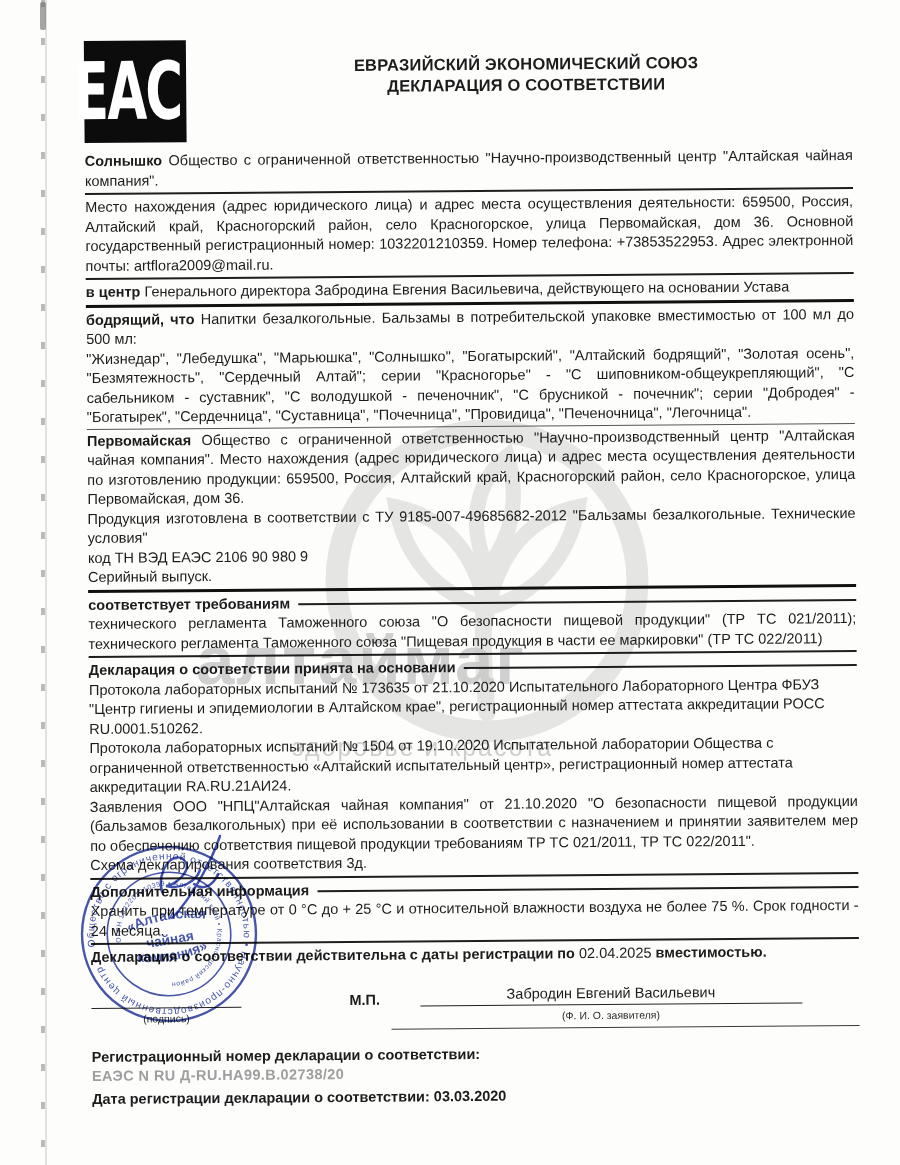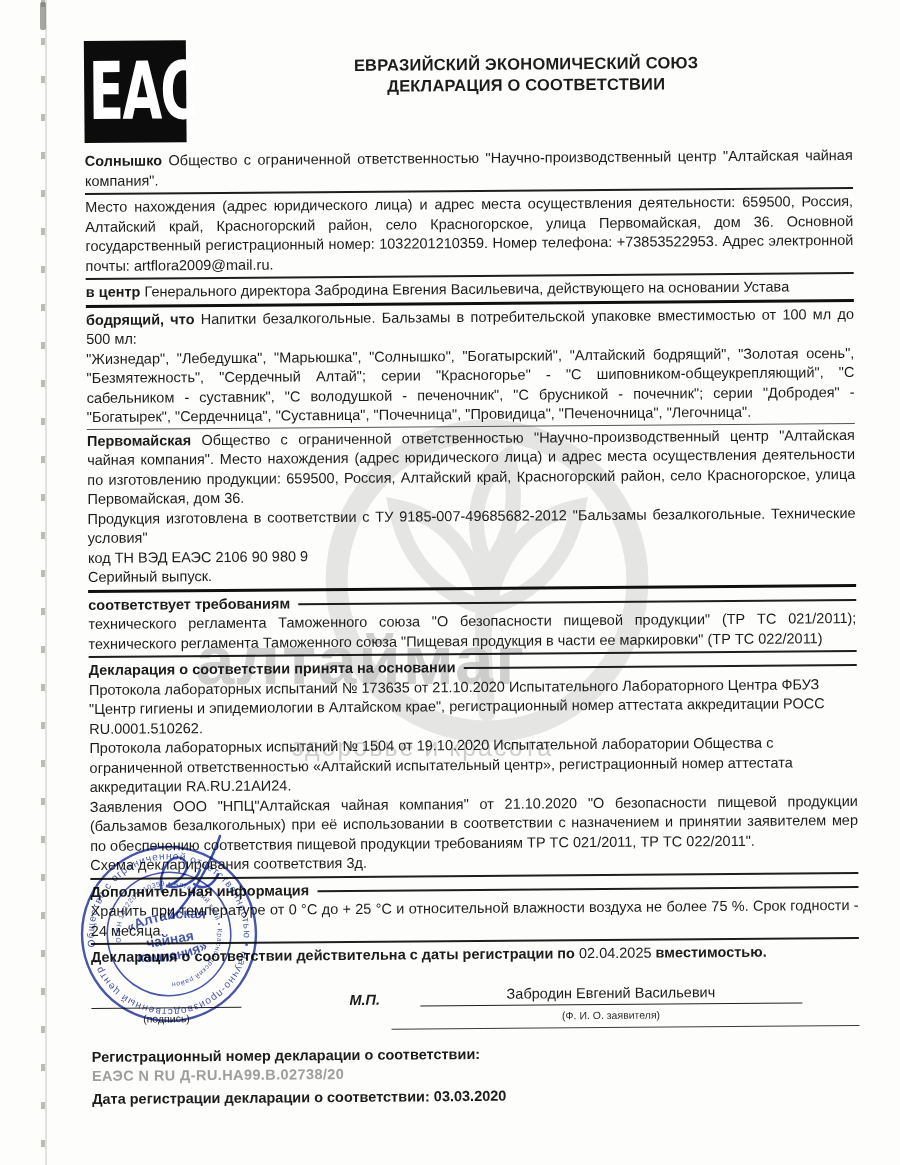--- a/index.html
+++ b/index.html
@@ -22,42 +22,42 @@
     font-size:25px;color:#c9c9c9;letter-spacing:2px;opacity:.9;}
   
   .doc{
     position:absolute;left:88px;top:38px;width:768px;z-index:1;
     font-size:14.5px;line-height:19.5px;
     transform:rotate(-0.45deg);transform-origin:50% 50%;
   }
   .hdr{display:flex;gap:14px;margin-bottom:9px;}
   .eac-box{
     width:102px;height:102px;background:#0c0c0c;flex:0 0 auto;
-    display:flex;align-items:center;justify-content:flex-start;
+    display:flex;align-items:center;justify-content:flex-end;
   }
   .eac-box span{
     color:#fff;font-weight:bold;font-size:56px;letter-spacing:-2px;
     transform:scaleY(1.42) scaleX(.92);display:inline-block;
     font-family:"DejaVu Sans",sans-serif;
   }
   .ttl{flex:1;text-align:center;padding-top:16px;font-weight:bold;font-size:16.5px;line-height:21px;letter-spacing:.2px;}
   p{margin:0;text-align:justify;}
   p.left{text-align:left;}
   .b{font-weight:bold;}
   .hr{border:none;border-top:2px solid #1e1e1e;margin:2px 0 3px;}
   .hr.thick{border-top:3px solid #101010;}
   .hr.thin{border-top:1.3px solid #555;margin:1px 0 2px;}
   .lead{display:flex;align-items:baseline;}
   .lead .lead-line{flex:1;border-bottom:2px solid #1e1e1e;margin-left:8px;transform:translateY(-3px);}
   
   .sig-row{display:flex;margin:20px 0 0;}
   .sig-col-left{width:150px;}
   .sig-line{height:20px;border-bottom:1.6px solid #222;}
   .sig-cap{font-size:10.5px;text-align:center;color:#2a2a2a;padding-top:1px;}
-  .sig-mp{font-weight:bold;margin:0 40px 0 108px;padding-top:5px;font-style:italic;}
+  .sig-mp{font-weight:bold;margin:0 40px 0 108px;padding-top:5px;}
   .sig-col-right{width:382px;text-align:center;}
   .sig-name{border-bottom:1.6px solid #222;padding-bottom:1px;}
   .caption-rule{border:none;border-top:1.3px solid #3a3a3a;margin:1px 0 0 300px;}
   .reg{margin-top:16px;}
   .reg-num{font-weight:bold;color:#9e9e9e;letter-spacing:.4px;}
   .spacer3{height:3px;}
   
   .stamp{position:absolute;left:78px;top:843px;width:182px;height:182px;z-index:3;opacity:.88;transform:rotate(-10deg);mix-blend-mode:multiply;}
   .sign-ink{position:absolute;left:128px;top:828px;width:130px;height:105px;z-index:4;opacity:.9;mix-blend-mode:multiply;}
 </style>

